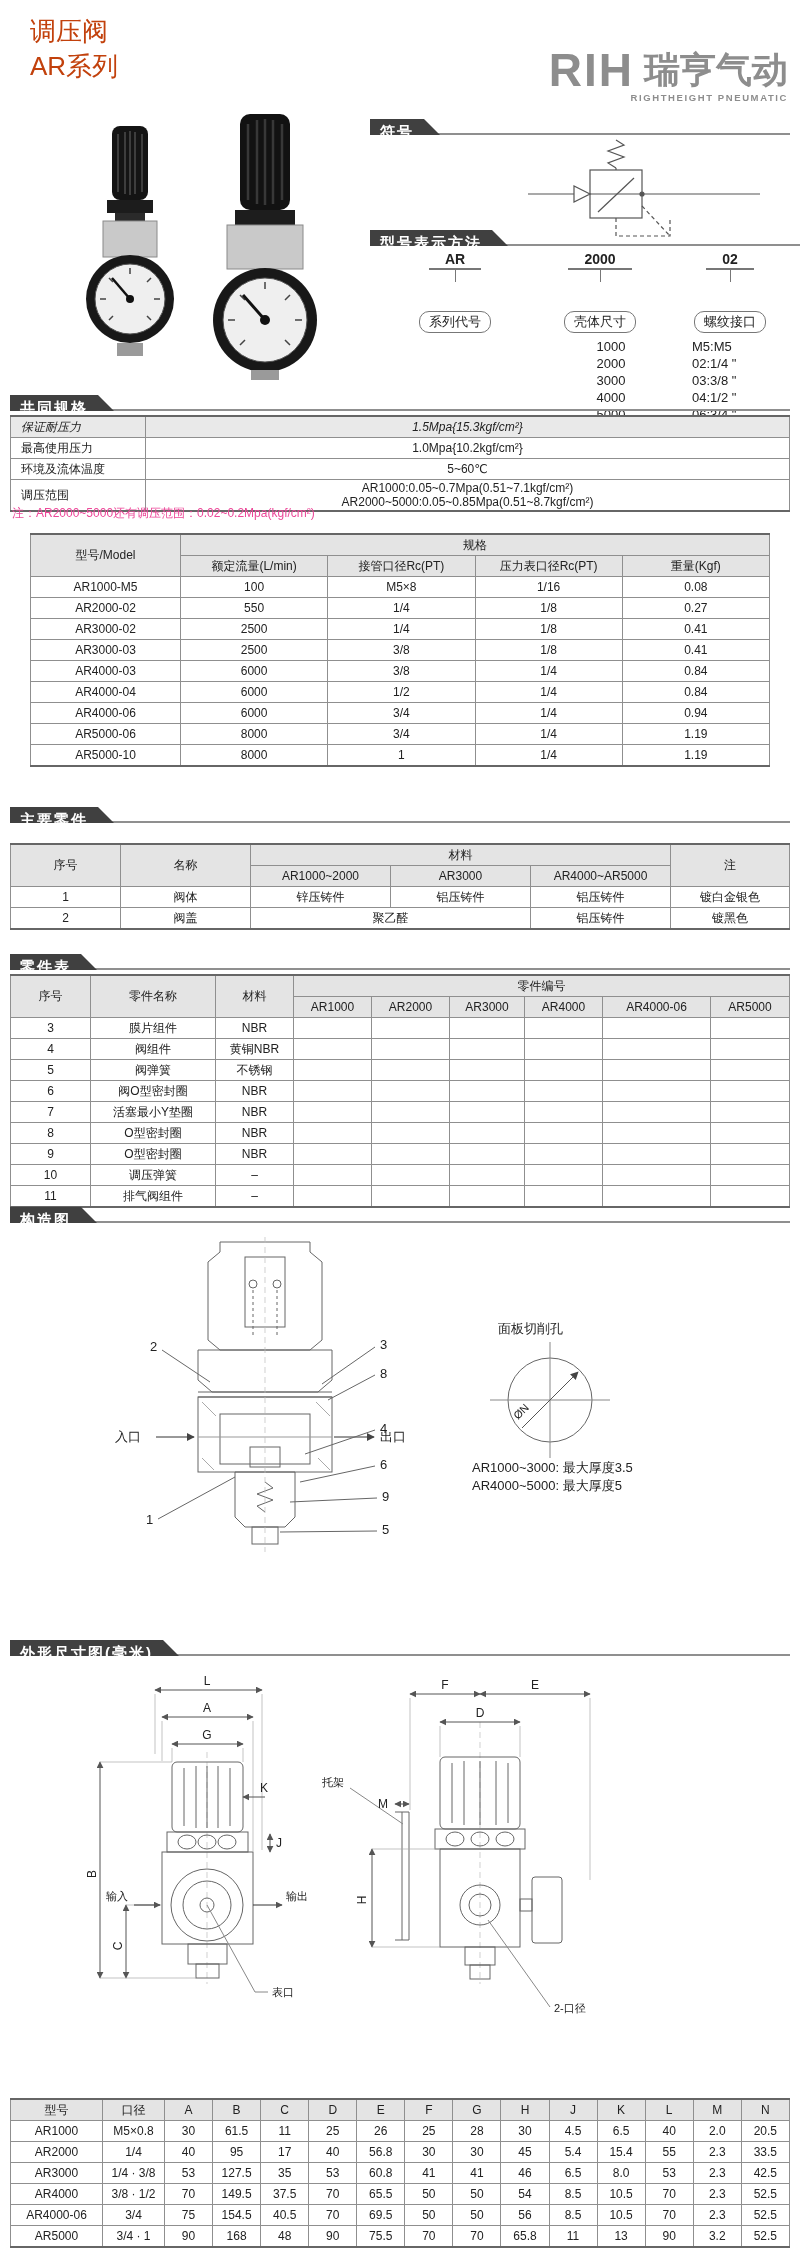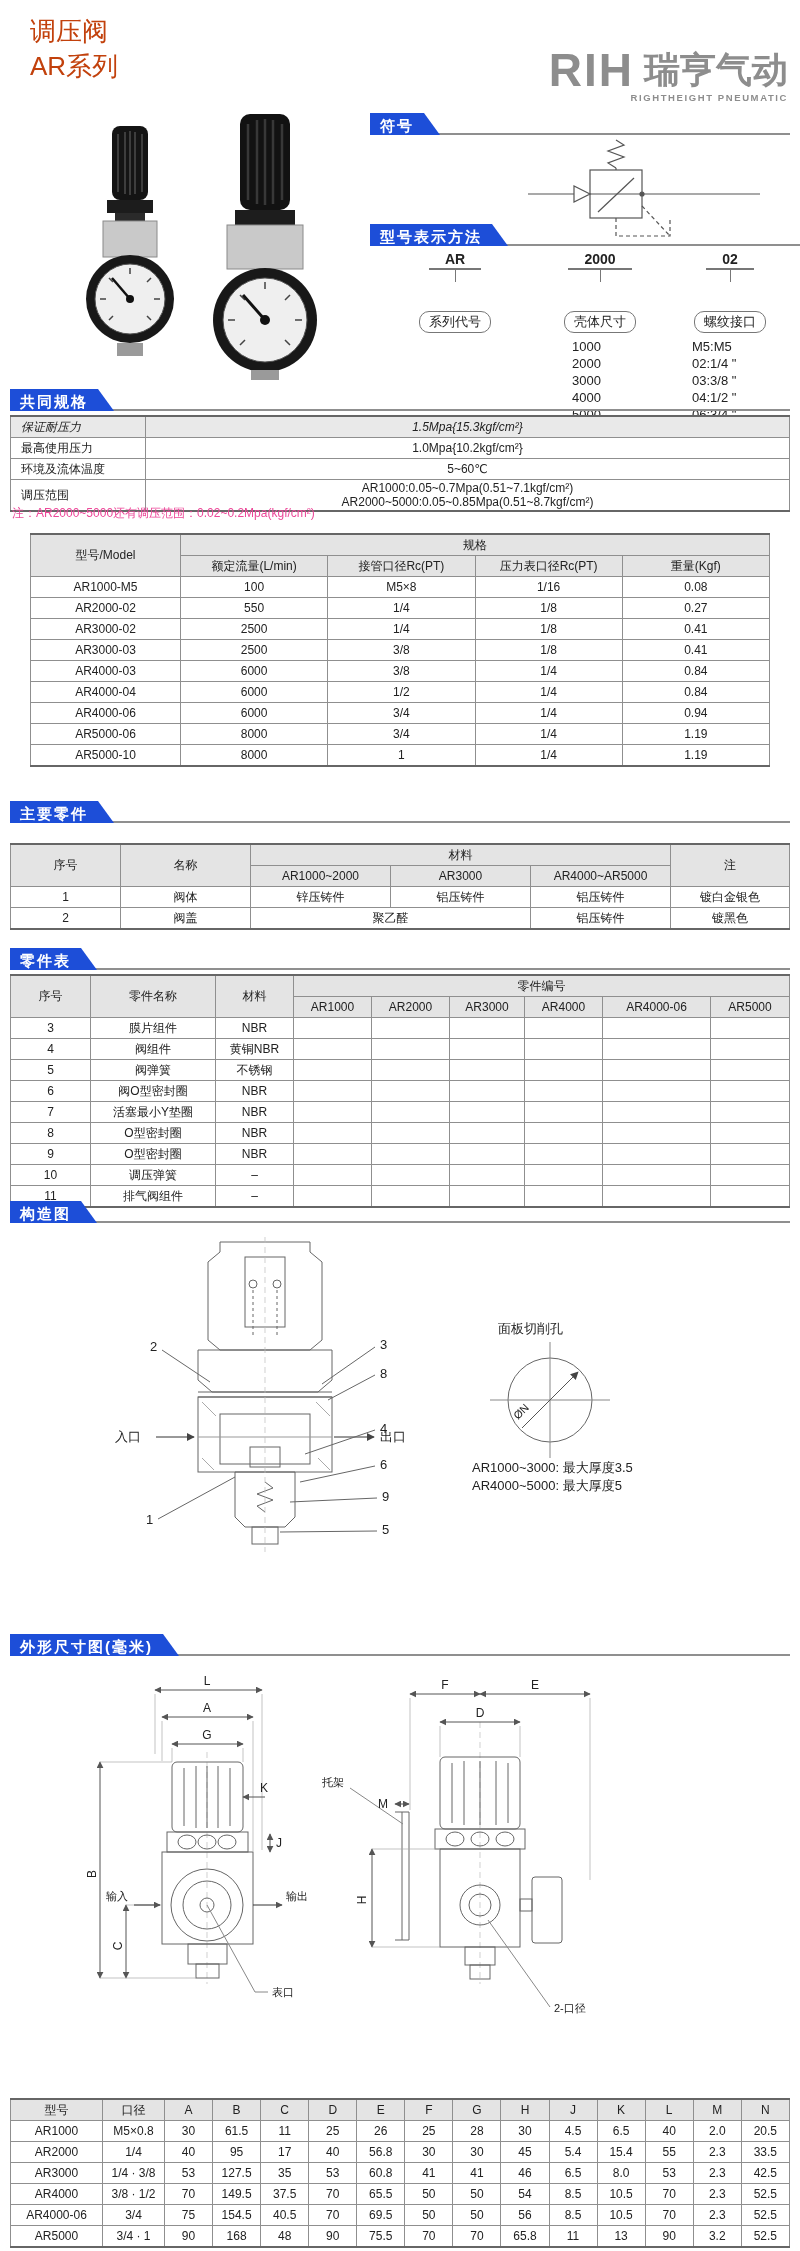--- a/index.html
+++ b/index.html
@@ -1,21 +1,21 @@
 <!DOCTYPE html>
 <html><head>
 <meta charset="utf-8">
 <style>
   html,body{margin:0;padding:0;background:#fff;}
   .page{position:relative;width:800px;height:2251px;background:#fff;overflow:hidden;
         font-family:"Liberation Sans","DejaVu Sans",sans-serif;color:#222;}
   .abs{position:absolute;}
   
   .sec{position:absolute;height:26px;border-bottom:2px solid #8f8f8f;}
-  .sec .tab{position:absolute;left:0;bottom:-2px;height:22px;line-height:26px;background:#1d4ed8;
+  .sec .tab{position:absolute;left:0;bottom:-2px;height:16px;line-height:26px;background:#404040;
             color:#fff;font-weight:bold;font-size:15px;letter-spacing:2px;padding:0 26px 0 10px;
             clip-path:polygon(0 0,calc(100% - 16px) 0,100% 100%,0 100%);}
   
   .title div{font-size:26px;line-height:35px;color:#c2410c;}
   .logo{display:flex;flex-direction:column;align-items:flex-end;}
   .logo-row{display:flex;align-items:center;gap:10px;margin-top:40px;}
   .logo-rih{font-size:46px;font-weight:900;color:#8d8d8d;letter-spacing:2px;line-height:40px;}
   .logo-cn{font-size:36px;font-weight:900;color:#8d8d8d;line-height:38px;}
   .logo-en{font-size:9.5px;font-weight:bold;color:#8d8d8d;letter-spacing:1.6px;margin-top:2px;}
   
@@ -104,21 +104,21 @@
   <div class="abs" style="left:370px;top:250px;width:420px;">
     <div class="abs" style="left:40px;width:90px;text-align:center;">
       <div class="dcode">AR</div>
       <div class="dstem"></div>
       <div class="dtag">系列代号</div>
     </div>
     <div class="abs" style="left:180px;width:100px;text-align:center;">
       <div class="dcode">2000</div>
       <div class="dstem"></div>
       <div class="dtag">壳体尺寸</div>
-      <div class="dlist" style="margin:5px 0 0 22px;">
+      <div class="dlist" style="margin:5px 0 0 22px;text-align:center;">
         <div>1000</div>
         <div>2000</div>
         <div>3000</div>
         <div>4000</div>
         <div>5000</div>
       </div>
     </div>
     <div class="abs" style="left:310px;width:100px;text-align:center;">
       <div class="dcode">02</div>
       <div class="dstem"></div>

